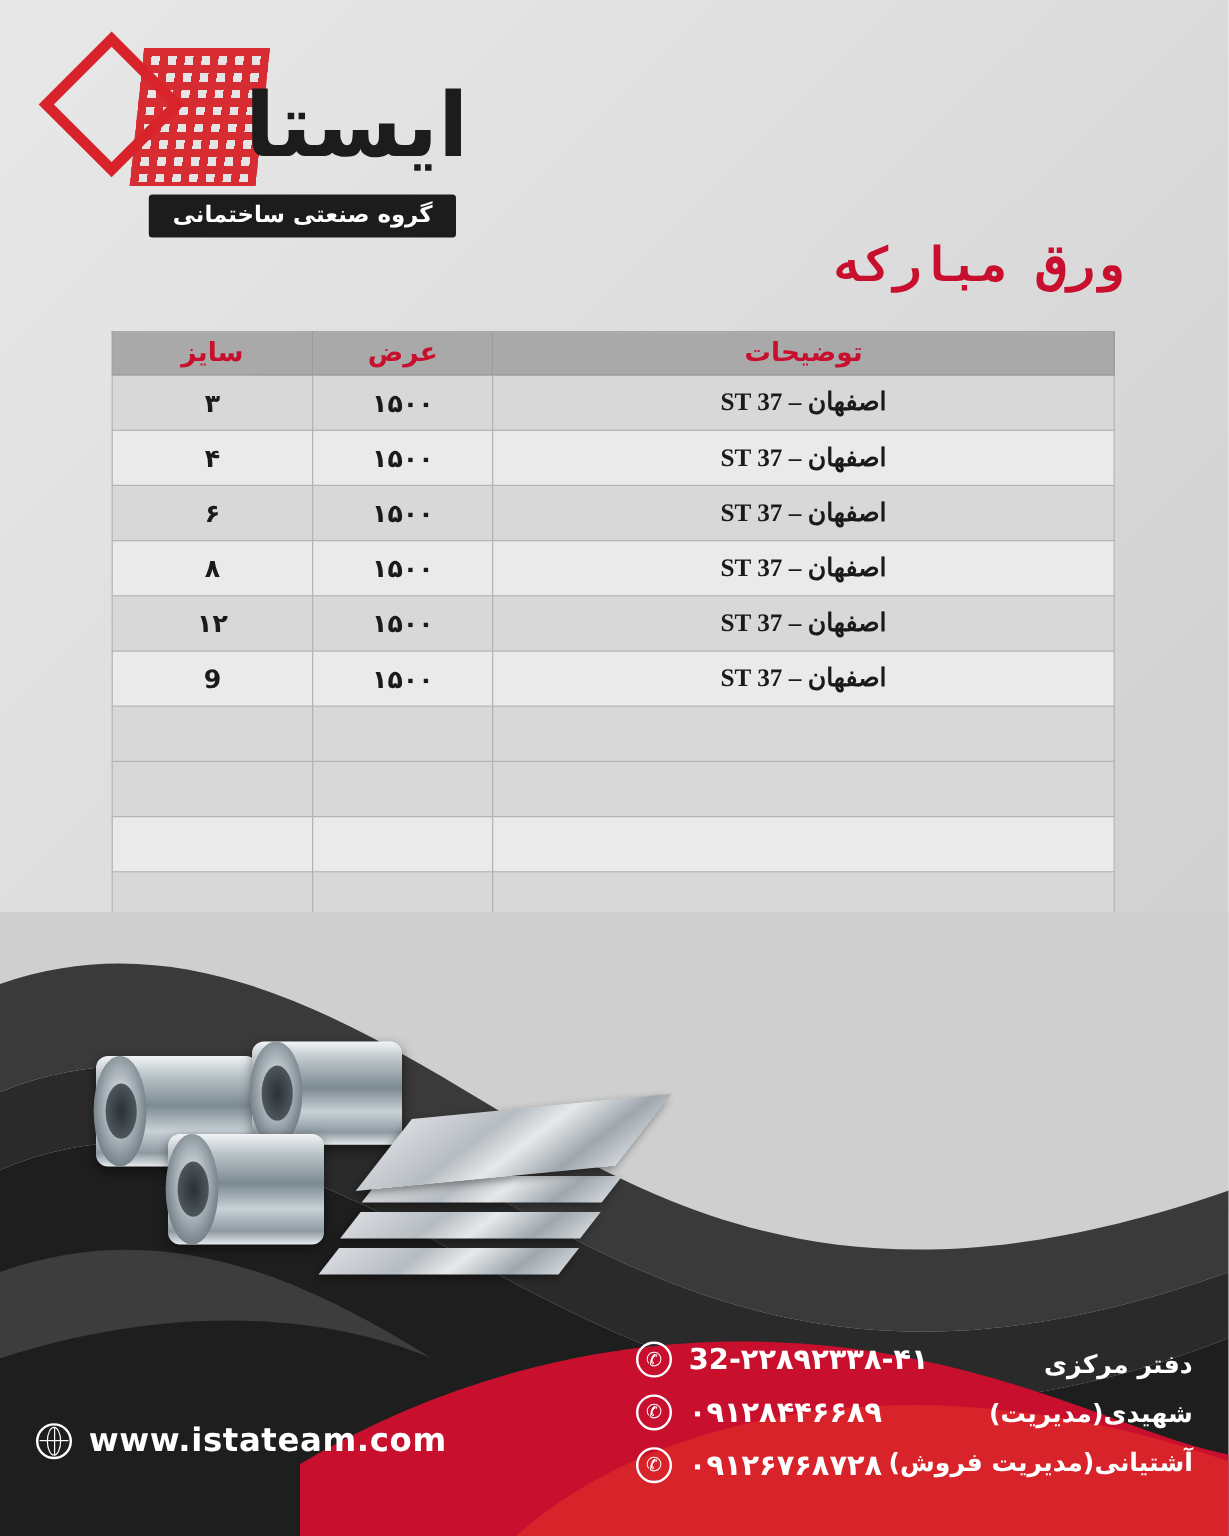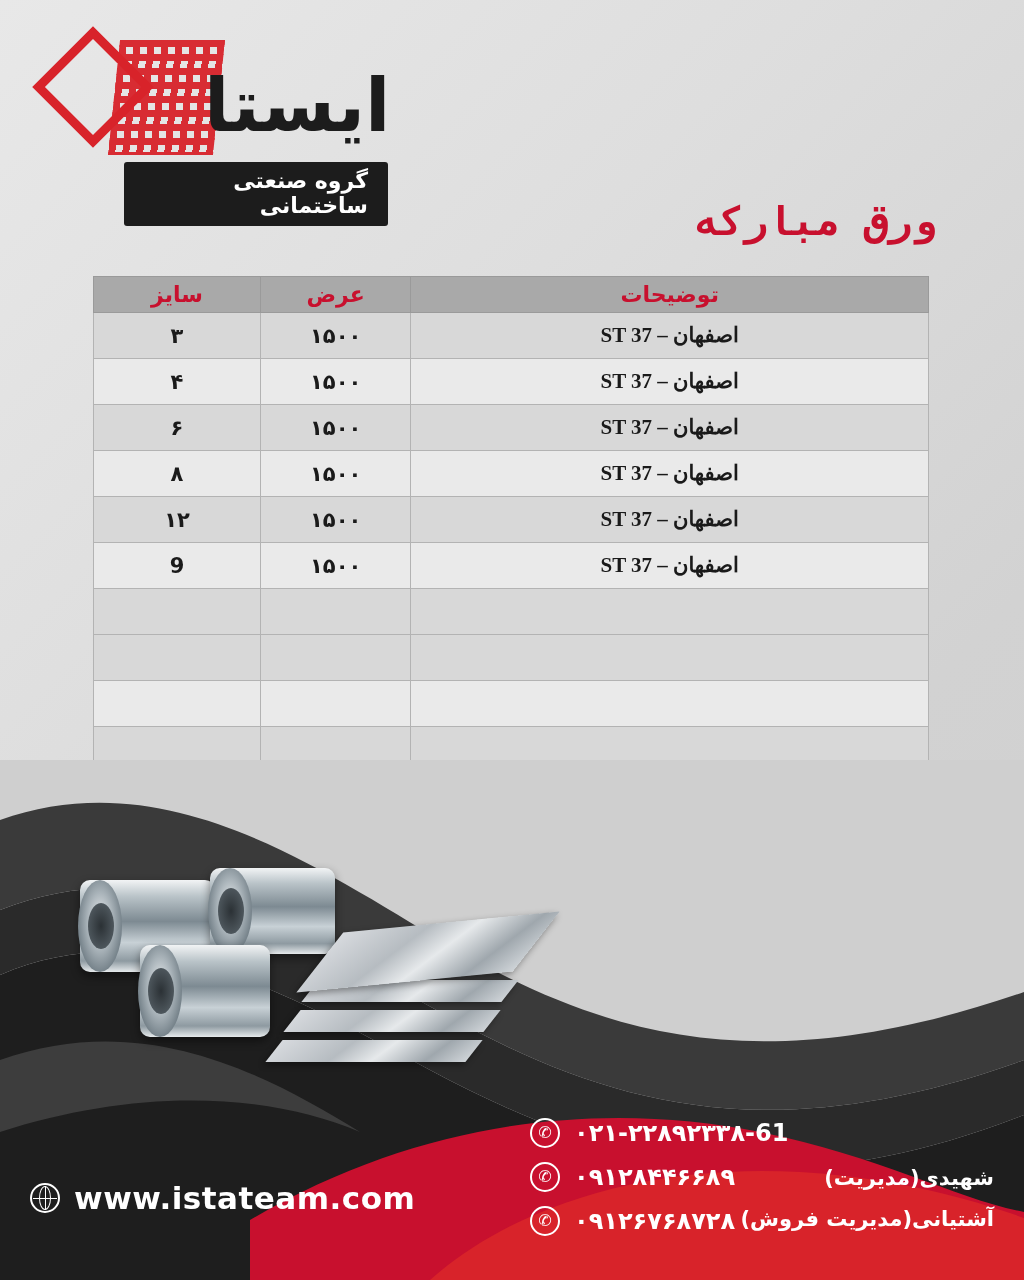--- a/index.html
+++ b/index.html
@@ -50,21 +50,21 @@
     font-weight: 700;
     color: #1c1c1c;
     letter-spacing: -2px;
     direction: rtl;
   }
   .logo-sub {
     position: absolute;
     left: 96px; top: 136px;
     background: #1c1c1c;
     color: #ffffff;
-    font-size: 22px;
+    font-size: 19px;
     font-weight: 700;
     padding: 6px 20px 8px 20px;
     border-radius: 3px;
     direction: rtl;
   }
 
   
   .main-title {
     position: absolute;
     top: 198px; right: 88px;
@@ -141,21 +141,21 @@
   }
   .sheet {
     position: absolute;
     background: linear-gradient(120deg,#d7dade 0%,#b6bcc1 35%,#e6e9eb 55%,#9fa7ad 80%,#cfd4d8 100%);
     box-shadow: 0 3px 6px rgba(0,0,0,.4);
   }
 
   
   .footer-left { position: absolute; left: 30px; bottom: 46px; width: 360px; color:#fff; }
   .f-row { display: flex; align-items: center; gap: 14px; margin-bottom: 18px; direction: ltr; }
-  .f-row .txt { font-size: 31px; font-weight: 700; letter-spacing: .5px; }
+  .f-row .txt { font-size: 27px; font-weight: 700; letter-spacing: .5px; }
   .ic {
     width: 30px; height: 30px; flex: 0 0 30px;
     border: 2px solid #fff; border-radius: 50%;
     position: relative;
   }
   .ic.globe::before {
     content:""; position:absolute; left:50%; top:1px; width:1px; height:24px;
     margin-left:-.5px; background:#fff;
   }
   .ic.globe::after {
@@ -301,34 +301,35 @@
         </span>
       <span class="txt">www.istateam.com</span>
     </div>
   </div>
 
   <div class="footer-mid">
     <div class="f-row">
       <span class="ic phone">
           <span class="glyph">✆</span>
         </span>
-      <span class="txt">۰۲۱-۲۲۸۹۲۳۳۸-61</span>
+      <span class="txt">32-۲۲۸۹۲۳۳۸-۴۱</span>
     </div>
     <div class="f-row">
       <span class="ic phone">
           <span class="glyph">✆</span>
         </span>
       <span class="txt">۰۹۱۲۸۴۴۶۶۸۹</span>
     </div>
     <div class="f-row">
       <span class="ic phone">
           <span class="glyph">✆</span>
         </span>
       <span class="txt">۰۹۱۲۶۷۶۸۷۲۸</span>
     </div>
   </div>
 
   <div class="footer-right">
+    <div class="line">دفتر مرکزی</div>
     <div class="line">شهیدی(مدیریت)</div>
     <div class="line">آشتیانی(مدیریت فروش)</div>
   </div>
 
 </div>
 
 </body></html>

